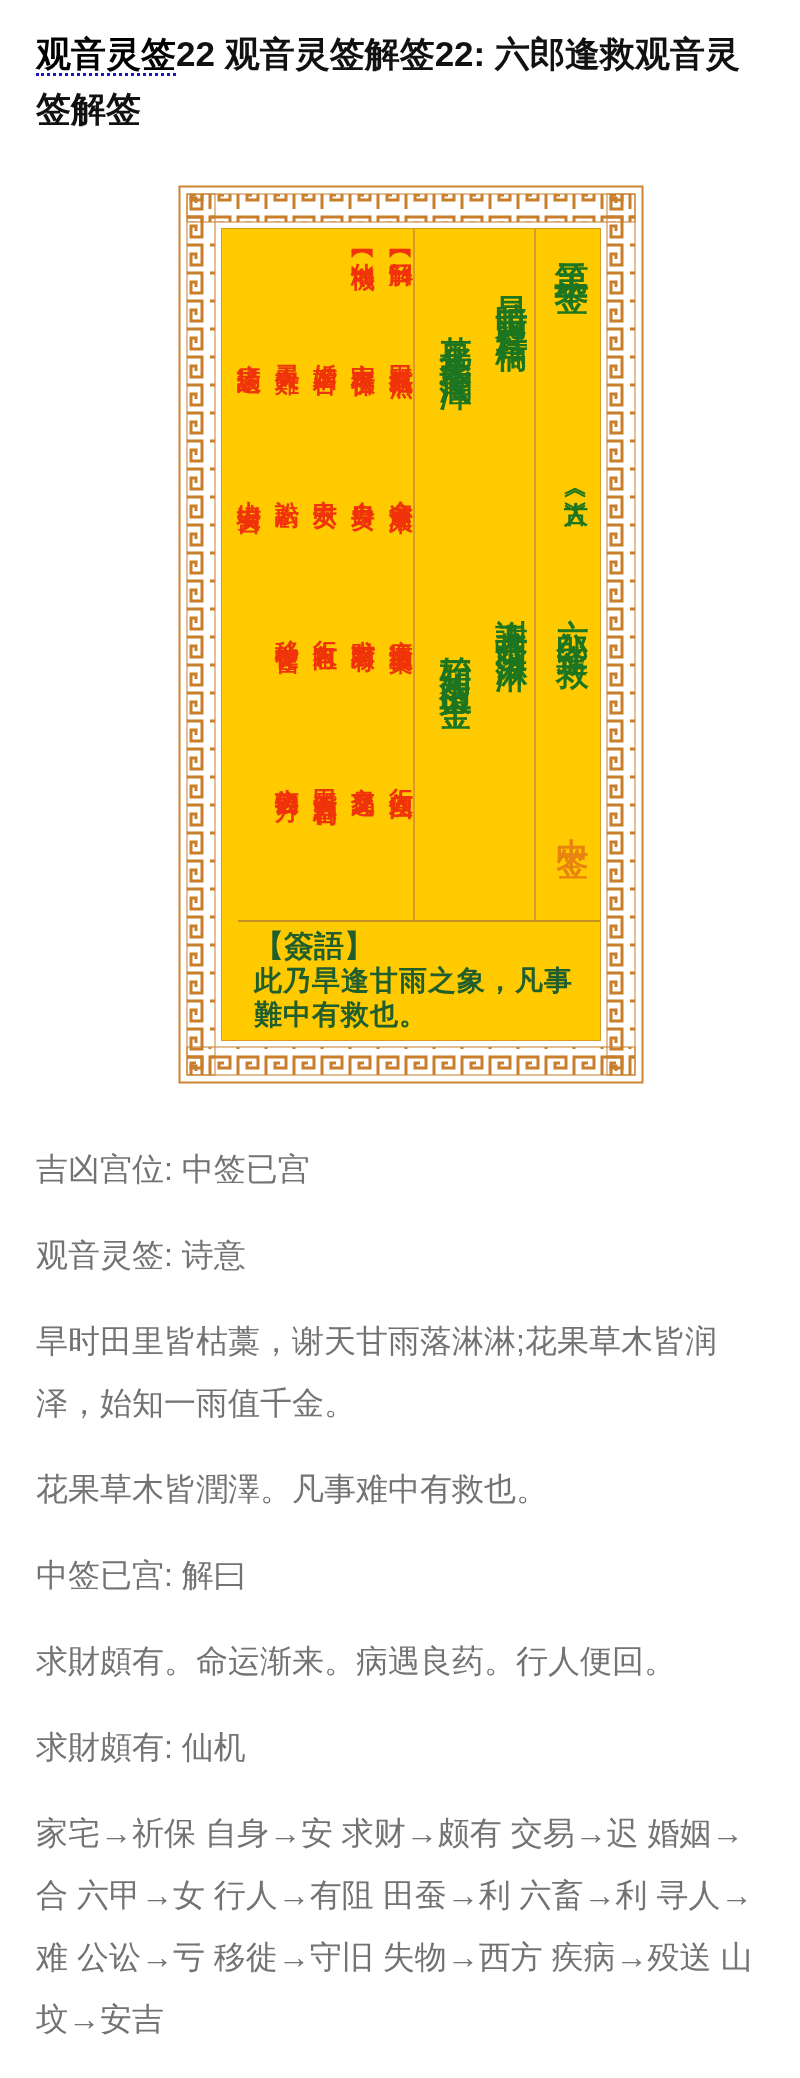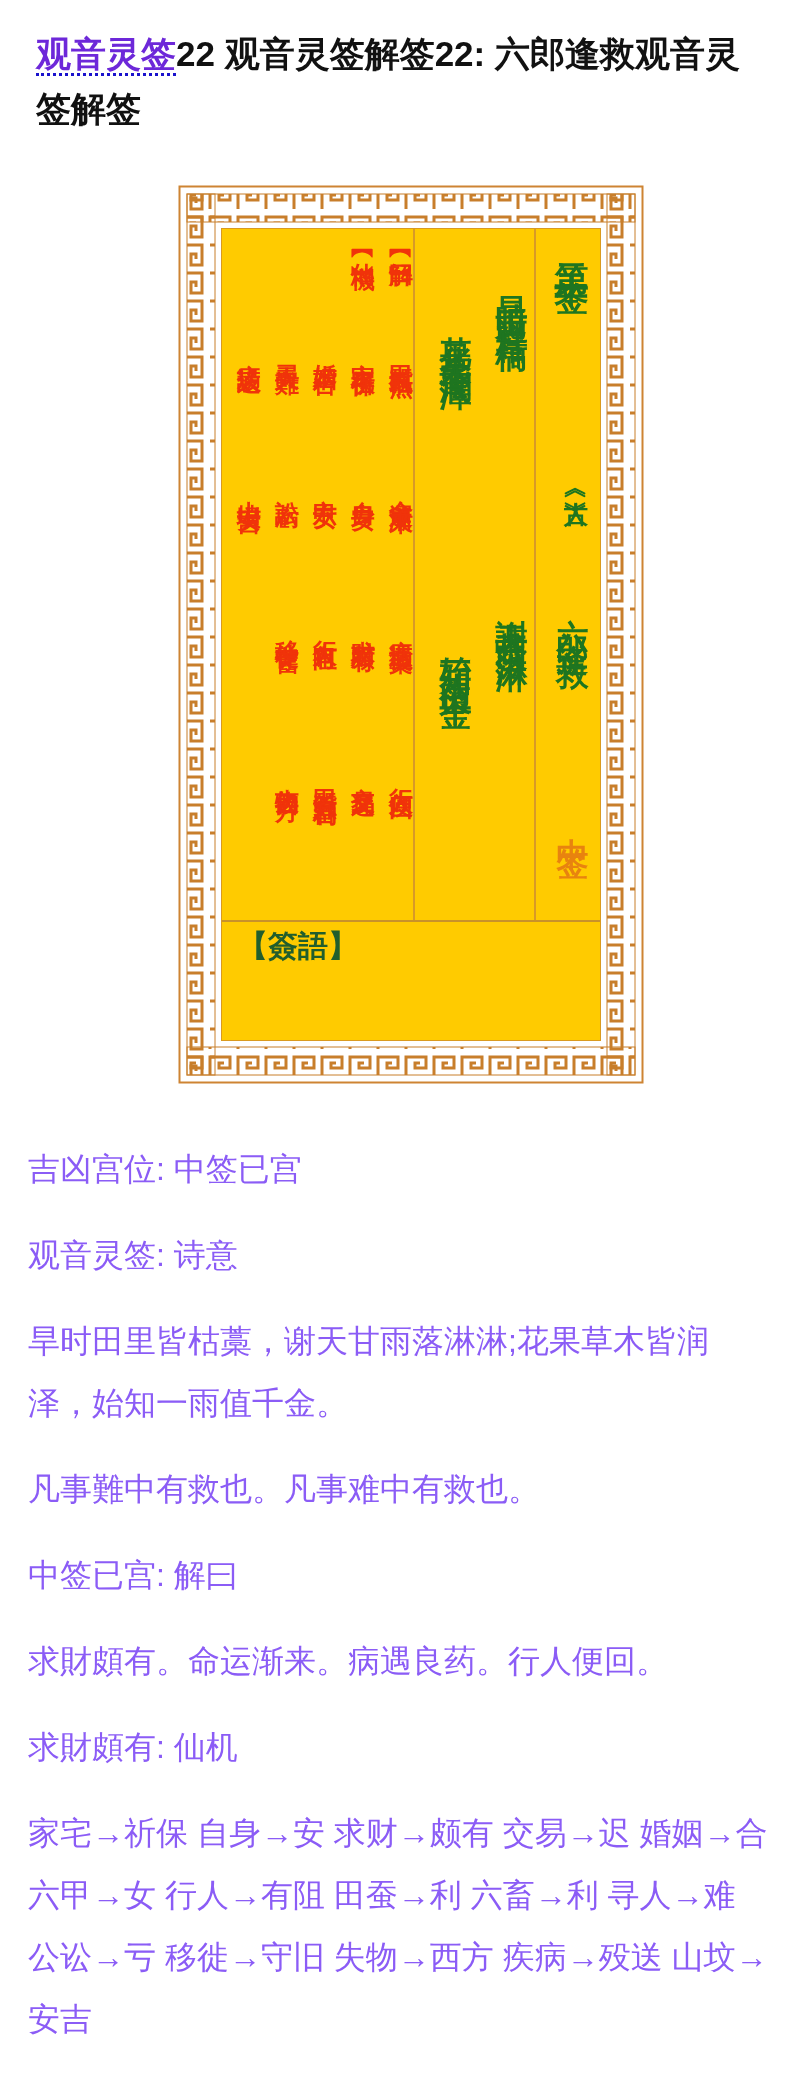--- a/index.html
+++ b/index.html
@@ -1,20 +1,20 @@
 <!DOCTYPE html>
 <html><head>
 <meta charset="utf-8">
 <style>
   html,body{margin:0;padding:0;background:#ffffff;}
   body{width:800px;font-family:"Liberation Sans","DejaVu Sans",sans-serif;color:#1a1a1a;}
 
   
   .page-title{margin:26px 36px 0 36px;font-size:35px;font-weight:bold;line-height:1.58;color:#111;}
-  .title-link{color:#6d28d9;text-decoration:none;border-bottom:3px dotted #1a12cc;cursor:pointer;}
+  .title-link{color:#000000;text-decoration:none;border-bottom:3px dotted #1a12cc;cursor:pointer;}
 
   
   .card{position:relative;width:466px;height:899px;margin:48px 0 0 178px;background:#fff;}
   .card svg.frame{position:absolute;left:0;top:0;}
   .card-inner{position:absolute;left:43px;top:43px;width:380px;height:813px;
               background:#FFCB00;border:1px solid #DA9A1F;box-sizing:border-box;
               font-weight:bold;}
   .main-row{display:flex;height:691px;}
   .sec-left{width:191px;box-sizing:border-box;padding-top:12px;writing-mode:vertical-rl;}
   .sec-mid{width:121px;box-sizing:border-box;border-left:2px solid #D79A28;
@@ -40,27 +40,27 @@
   .poem-col.pleft .v.first{height:320px;}
 
   .right-inner{writing-mode:vertical-rl;width:44px;padding-top:6px;}
   .right-inner .v{display:inline-block;vertical-align:top;color:#1E7520;line-height:1.05;}
   .v-number{font-size:34px;letter-spacing:5px;height:245px;}
   .v-guren{font-size:24px;letter-spacing:2px;height:113px;}
   .v-hero{font-size:32px;letter-spacing:13px;height:220px;}
   .v-grade{font-size:32px;letter-spacing:9px;color:#E8830F !important;}
 
   .card-footer{height:122px;box-sizing:border-box;border-top:2px solid #C8922A;
-               padding:6px 16px 0 16px;color:#215E2D;}
+               padding:6px 16px 0 16px;color:#215E2D;margin-left:16px;}
   .card-footer .fhead{font-size:30px;line-height:36px;}
   .card-footer .ftext{font-size:28px;line-height:34px;letter-spacing:1px;}
 
   
   .body-text{margin-top:54px;}
-  .body-text p{margin:24px 28px;font-size:32px;line-height:62px;color:#8b5cf6;}
+  .body-text p{margin:24px 36px;font-size:32px;line-height:62px;color:#737373;}
 </style>
 </head>
 <body>
 
 <h1 class="page-title"><span class="title-link">观音灵签</span><span>22 观音灵签解签22: 六郎逢救观音灵签解签</span></h1>
 
 <div class="card">
   <svg class="frame" width="466" height="899">
     <defs>
       <pattern id="gk" patternUnits="userSpaceOnUse" width="28" height="28">
@@ -110,26 +110,27 @@
       <div class="sec-right">
         <div class="right-inner">
           <span class="v v-number">第二十二签</span><span class="v v-guren">《古人》</span><span class="v v-hero">六郎逢救</span><span class="v v-grade">中签</span>
         </div>
       </div>
 
     </div>
 
     <div class="card-footer">
       <div class="fhead">【簽語】</div>
+      <div class="ftext">此乃旱逢甘雨之象，凡事難中有救也。</div>
     </div>
   </div>
 </div>
 
 <div class="body-text">
   <p>吉凶宫位: 中签已宫</p>
   <p>观音灵签: 诗意</p>
   <p>旱时田里皆枯藁，谢天甘雨落淋淋;花果草木皆润泽，始知一雨值千金。</p>
-  <p>凡事難中有救也。凡事难中有救也。</p>
+  <p>花果草木皆潤澤。凡事难中有救也。</p>
   <p>中签已宫: 解曰</p>
   <p>求財頗有。命运渐来。病遇良药。行人便回。</p>
   <p>求財頗有: 仙机</p>
   <p>家宅→祈保 自身→安 求财→颇有 交易→迟 婚姻→合 六甲→女 行人→有阻 田蚕→利 六畜→利 寻人→难 公讼→亏 移徙→守旧 失物→西方 疾病→殁送 山坟→安吉</p>
 </div>
 
 </body></html>

